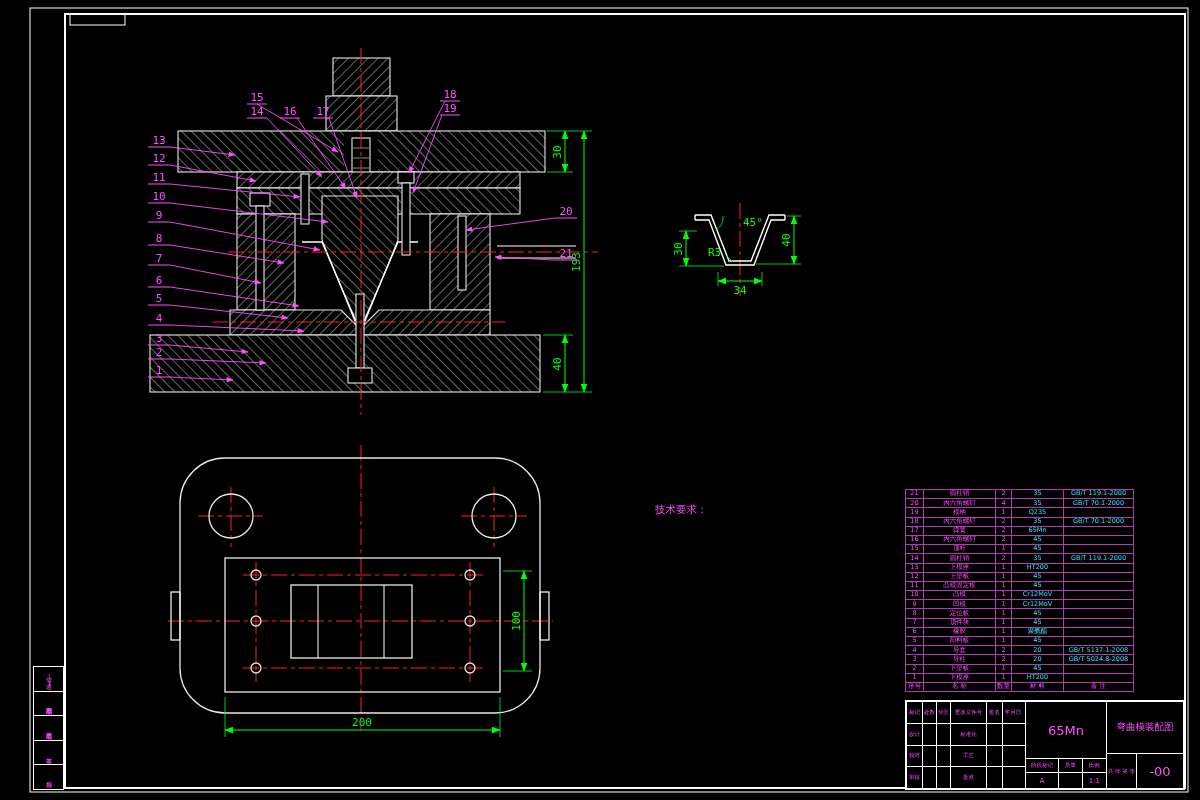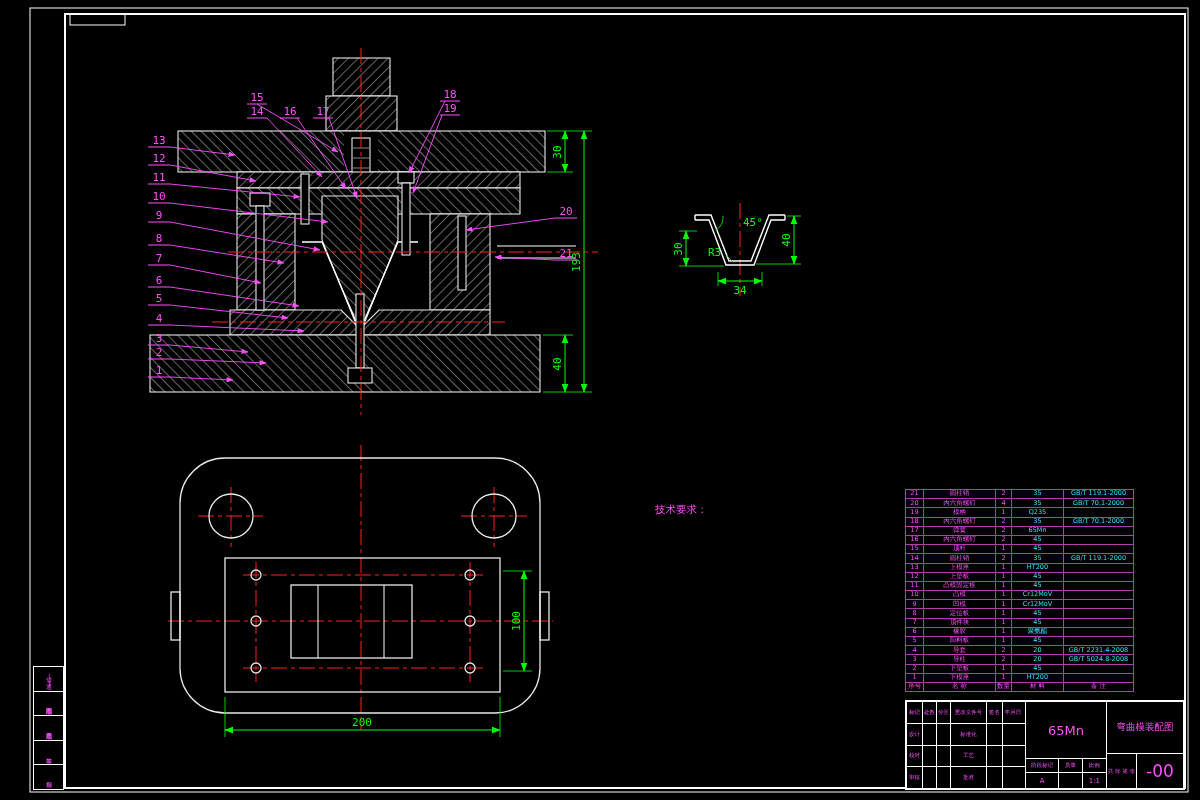--- a/index.html
+++ b/index.html
@@ -48,21 +48,21 @@
   .tb-stagev{font-size:7px;height:15px;}
   .tb-stage span,.tb-stagev span{border-right:1px solid #fff;display:flex;align-items:center;
           justify-content:center;overflow:hidden;}
   .tb-stage span:last-child,.tb-stagev span:last-child{border-right:none;text-align:center;}
   .tb-right{flex:1;display:flex;flex-direction:column;}
   .tb-title{flex:1;display:flex;align-items:center;justify-content:center;font-size:9.5px;
             border-bottom:1px solid #fff;text-align:right;}
   .tb-bot{display:flex;height:34px;}
   .tb-sheet{flex:1;font-size:5.5px;display:flex;align-items:center;justify-content:center;
             border-right:1px solid #fff;}
-  .tb-no{width:46px;font-size:17px;display:flex;align-items:center;justify-content:center;}
+  .tb-no{width:46px;font-size:13px;display:flex;align-items:center;justify-content:center;}
 
   .lstrip{position:absolute;left:33px;top:666px;width:31px;height:124px;display:flex;
           flex-direction:column;border:1px solid #fff;box-sizing:border-box;}
   .lcell{flex:1;border-bottom:1px solid #fff;color:#ff4fff;font-size:6px;
          writing-mode:vertical-rl;text-orientation:upright;display:flex;align-items:center;
          justify-content:center;overflow:hidden;}
   .lcell:last-child{border-bottom:none;}
 </style>
 </head>
 <body>
@@ -423,21 +423,21 @@
         <td class="c-qty">1</td>
         <td class="c-mat">45</td>
         <td class="c-note"></td>
       </tr>
 
       <tr>
         <td class="c-no">4</td>
         <td class="c-name">导套</td>
         <td class="c-qty">2</td>
         <td class="c-mat">20</td>
-        <td class="c-note">GB/T 2231.4-2008</td>
+        <td class="c-note">GB/T 5137.1-2008</td>
       </tr>
 
       <tr>
         <td class="c-no">3</td>
         <td class="c-name">导柱</td>
         <td class="c-qty">2</td>
         <td class="c-mat">20</td>
         <td class="c-note">GB/T 5024.8-2008</td>
       </tr>
 

